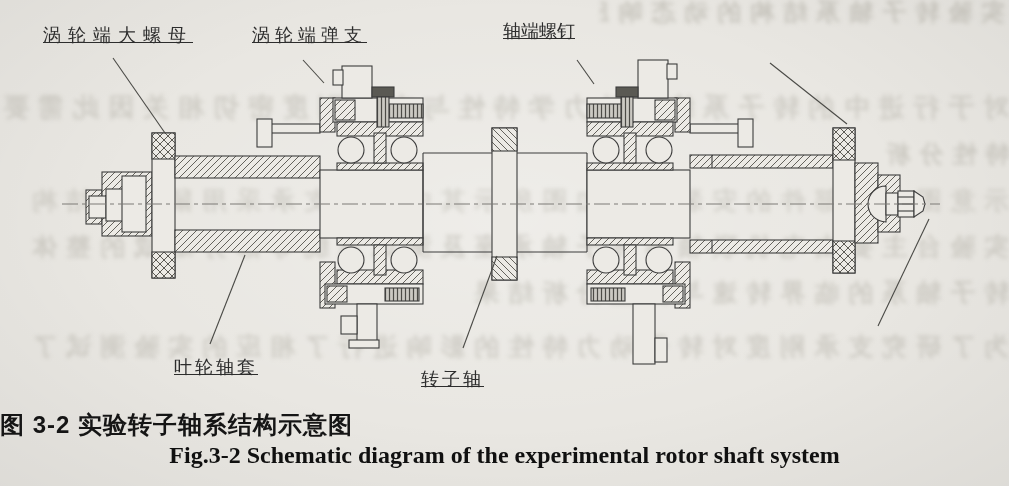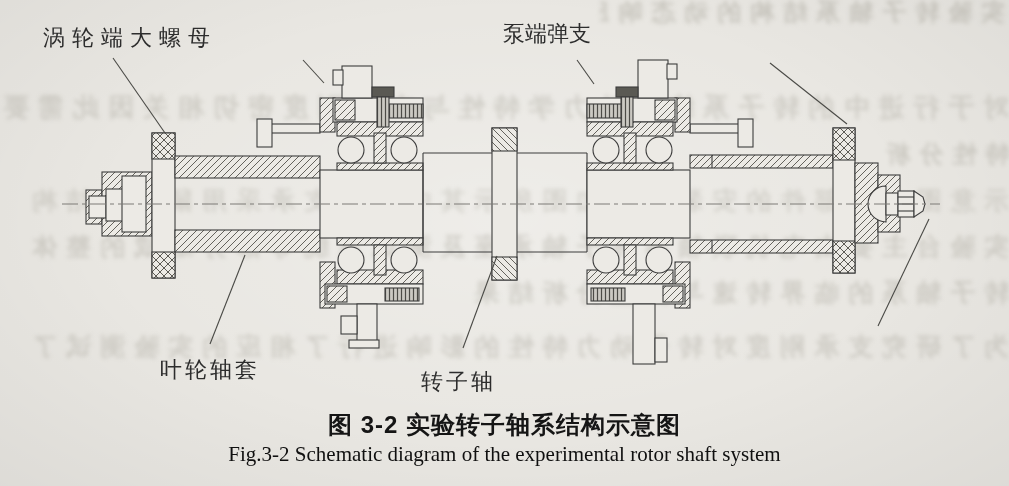--- a/index.html
+++ b/index.html
@@ -14,30 +14,30 @@
   }
   
   .bleed{
     position:absolute;white-space:nowrap;overflow:hidden;
     transform:scaleX(-1);filter:blur(2px);
     color:#aaa79d;font-weight:bold;letter-spacing:9px;
     z-index:1;pointer-events:none;
   }
   svg.draw{position:absolute;left:0;top:0;z-index:2;}
   .lbl{
-    position:absolute;z-index:3;color:#2d2d2d;font-size:22px;
-    white-space:nowrap;letter-spacing:4px;
+    position:absolute;z-index:3;color:#2d2d2d;font-size:18px;
+    white-space:nowrap;letter-spacing:4px;text-decoration:underline;
   }
   .cap-zh{
-    position:absolute;left:0;top:409px;width:100%;text-align:center;z-index:3;
+    position:absolute;left:0;top:409px;width:100%;text-align:left;z-index:3;
     font-size:24px;font-weight:bold;color:#151515;letter-spacing:1px;
   }
   .cap-en{
     position:absolute;left:0;top:442px;width:100%;text-align:center;z-index:3;
-    font-family:"Liberation Serif",serif;font-size:21px;color:#101010;
+    font-family:"Liberation Serif",serif;font-size:24px;color:#101010;font-weight:bold;
   }
 </style>
 </head>
 <body>
 
 <div class="page">
 
   <div>
     <div class="bleed" style="left:600px;top:-4px;width:405px;font-size:24px;opacity:.50">实验转子轴系结构的动态响应</div>
     <div class="bleed" style="left:0;top:90px;width:1009px;font-size:26px;opacity:.40">对于行进中的转子系统其动力学特性与支承刚度密切相关因此需要</div>
@@ -204,20 +204,21 @@
         <line x1="577" y1="60" x2="594" y2="84"></line>
         <line x1="770" y1="63" x2="847" y2="124"></line>
         <line x1="210" y1="344" x2="245" y2="255"></line>
         <line x1="463" y1="348" x2="497" y2="256"></line>
         <line x1="878" y1="326" x2="929" y2="219"></line>
       </g>
     </g>
   </svg>
 
   <div class="lbl" style="left:43px;top:23px;letter-spacing:7px">涡轮端大螺母</div>
-  <div class="lbl" style="left:503px;top:19px;letter-spacing:0">泵端弹支</div>
-  <div class="lbl" style="left:160px;top:355px;letter-spacing:3px">叶轮轴套</div>
+  <div class="lbl" style="left:252px;top:23px;letter-spacing:5px">涡轮端弹支</div>
+  <div class="lbl" style="left:503px;top:19px;letter-spacing:0">轴端螺钉</div>
+  <div class="lbl" style="left:174px;top:355px;letter-spacing:3px">叶轮轴套</div>
   <div class="lbl" style="left:421px;top:367px;letter-spacing:3px">转子轴</div>
 
   <div class="cap-zh">图 3-2 实验转子轴系结构示意图</div>
   <div class="cap-en">Fig.3-2 Schematic diagram of the experimental rotor shaft system</div>
 
 </div>
 
 </body></html>

